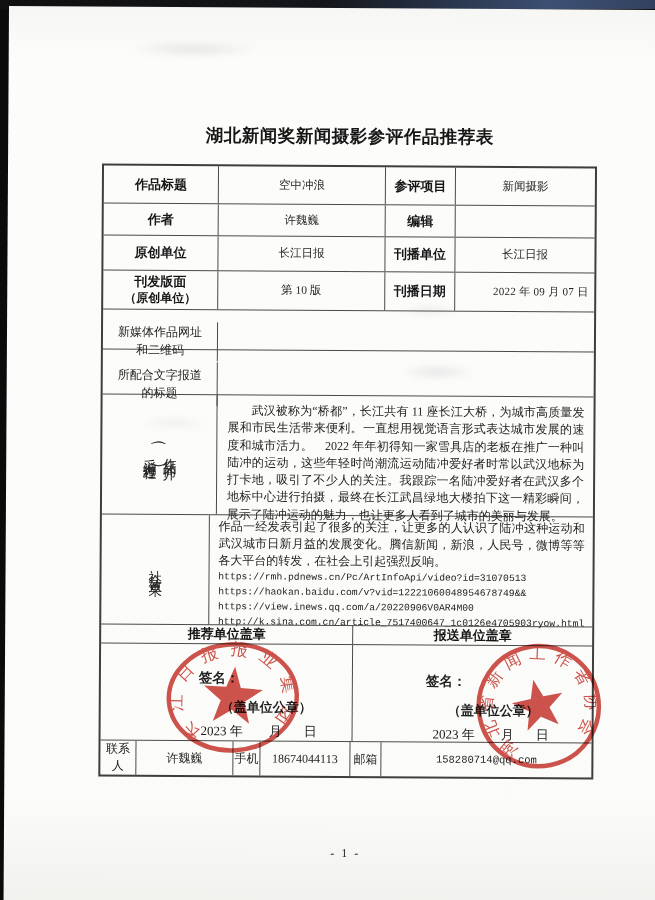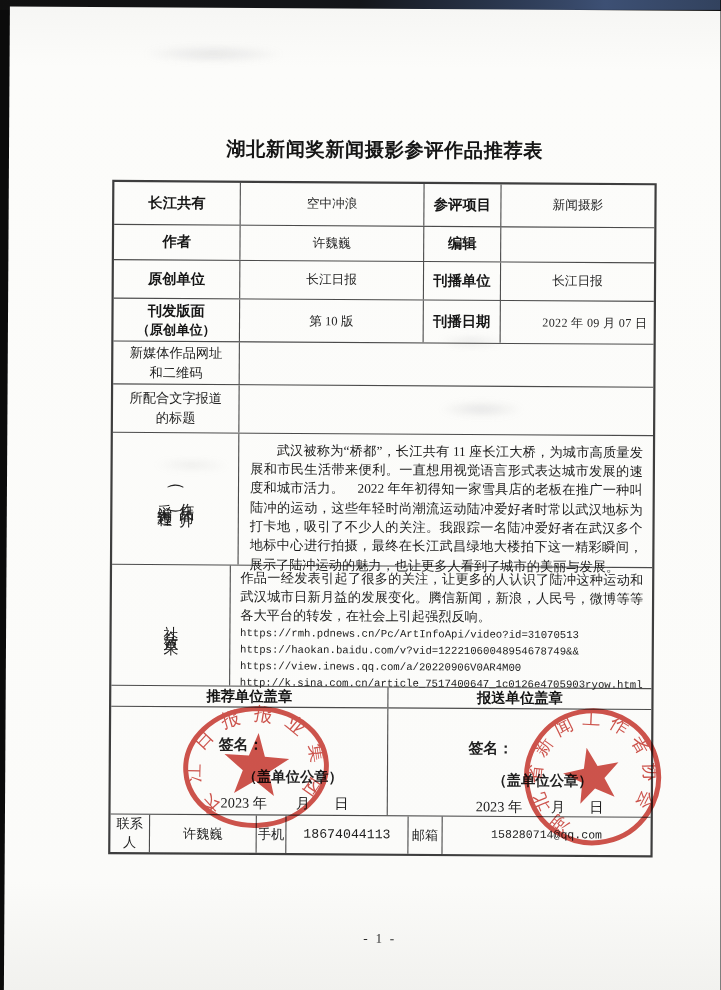--- a/index.html
+++ b/index.html
@@ -25,21 +25,21 @@
   .row{display:flex;border-bottom:1px solid #4b4b4b;}
   .row.nbb{border-bottom:none;}
   .cell{display:flex;align-items:center;justify-content:center;border-right:1px solid #4b4b4b;height:100%;text-align:center;}
   .cell.nbr{border-right:none;}
   .w-l1{width:115px;}.w-v1{width:167px;}.w-l2{width:70px;}.w-fx{flex:1;}
   .lbl{font-family:"Liberation Sans","DejaVu Sans",sans-serif;font-weight:bold;font-size:13px;color:#161616;}
   .val{font-size:11.5px;color:#262626;}
   .val-sm{font-size:11px;letter-spacing:.3px;margin-left:32px;}
   .lbl2{flex-direction:column;line-height:1.35;}
   .lbl2 .ln2{font-size:12px;}
-  .lbl-serif{font-family:"Liberation Serif","DejaVu Serif",serif;font-weight:normal;font-size:12px;line-height:18px;flex-direction:column;color:#222;}
+  .lbl-serif{font-family:"Liberation Serif","DejaVu Serif",serif;font-weight:normal;font-size:12px;line-height:18px;flex-direction:column;color:#222;margin-top:12px;}
 
   .vcell{flex-direction:column;gap:3px;}
   .vparen{font-size:14px;height:11px;line-height:11px;transform:rotate(90deg) scaleY(1.2);color:#222;}
   .vcols{display:flex;flex-direction:row;gap:2px;}
   .vcol{writing-mode:vertical-rl;text-orientation:upright;font-size:13.5px;letter-spacing:3px;color:#1d1d1d;}
   .vcol-single{writing-mode:vertical-rl;text-orientation:upright;font-size:13.5px;letter-spacing:5px;color:#1d1d1d;}
 
   .paracell{display:block;padding:7px 9px 0 10px;text-align:justify;}
   .para{margin:0;font-size:12px;line-height:17.3px;text-indent:2em;color:#1c1c1c;}
   .socialcell{display:block;padding:3px 8px 0 9px;text-align:justify;}
@@ -49,21 +49,21 @@
 
   .hdr{font-family:"Liberation Sans","DejaVu Sans",sans-serif;font-weight:bold;font-size:13px;color:#141414;}
   .w-half{width:252px;}
   .sigcell{display:block;position:relative;}
   .sig-sign{position:absolute;font-family:"Liberation Sans","DejaVu Sans",sans-serif;font-weight:bold;font-size:13.5px;}
   .sig-note{position:absolute;font-family:"Liberation Sans","DejaVu Sans",sans-serif;font-weight:bold;font-size:13px;}
   .sig-date{position:absolute;font-size:13px;color:#1b1b1b;}
   .sig-date .gm{margin-left:26px;}
   .sig-date .gd{margin-left:22px;}
 
-  .w-c1{width:36px;}.w-c2{width:97px;}.w-c3{width:27px;}.w-c4{width:111px;font-family:Liberation Mono, monospace;}.w-c5{width:31px;}
+  .w-c1{width:36px;}.w-c2{width:97px;}.w-c3{width:27px;}.w-c4{width:90px;}.w-c5{width:31px;}
   .ct-lbl{font-size:12px;color:#222;}
   .ct-val{font-size:12px;}
   .ct-mono{font-family:"Liberation Mono","DejaVu Sans Mono",monospace;font-size:10.5px;}
 
   .seal{position:absolute;mix-blend-mode:multiply;opacity:.85;z-index:5;}
   .seal-left{left:150px;top:628px;width:156px;height:124px;transform:rotate(-4deg);}
   .seal-right{left:459px;top:622px;width:150px;height:150px;transform:rotate(-12deg);}
 
   .pageno{position:absolute;left:94px;top:838px;width:495px;text-align:center;font-size:12px;letter-spacing:2px;color:#2a2a2a;}
 </style>
@@ -77,21 +77,21 @@
     <div class="smudge sm1"></div>
     <div class="smudge sm2"></div>
     <div class="smudge sm3"></div>
     <div class="smudge sm4"></div>
 
     <h1 class="title">湖北新闻奖新闻摄影参评作品推荐表</h1>
 
     <div class="ftable">
 
       <div class="row" style="height:40px">
-        <div class="cell lbl w-l1">长江共有</div>
+        <div class="cell lbl w-l1">作品标题</div>
         <div class="cell val w-v1">空中冲浪</div>
         <div class="cell lbl w-l2">参评项目</div>
         <div class="cell val w-fx nbr">新闻摄影</div>
       </div>
 
       <div class="row" style="height:33px">
         <div class="cell lbl w-l1">作者</div>
         <div class="cell val w-v1">许魏巍</div>
         <div class="cell lbl w-l2">编辑</div>
       </div>

